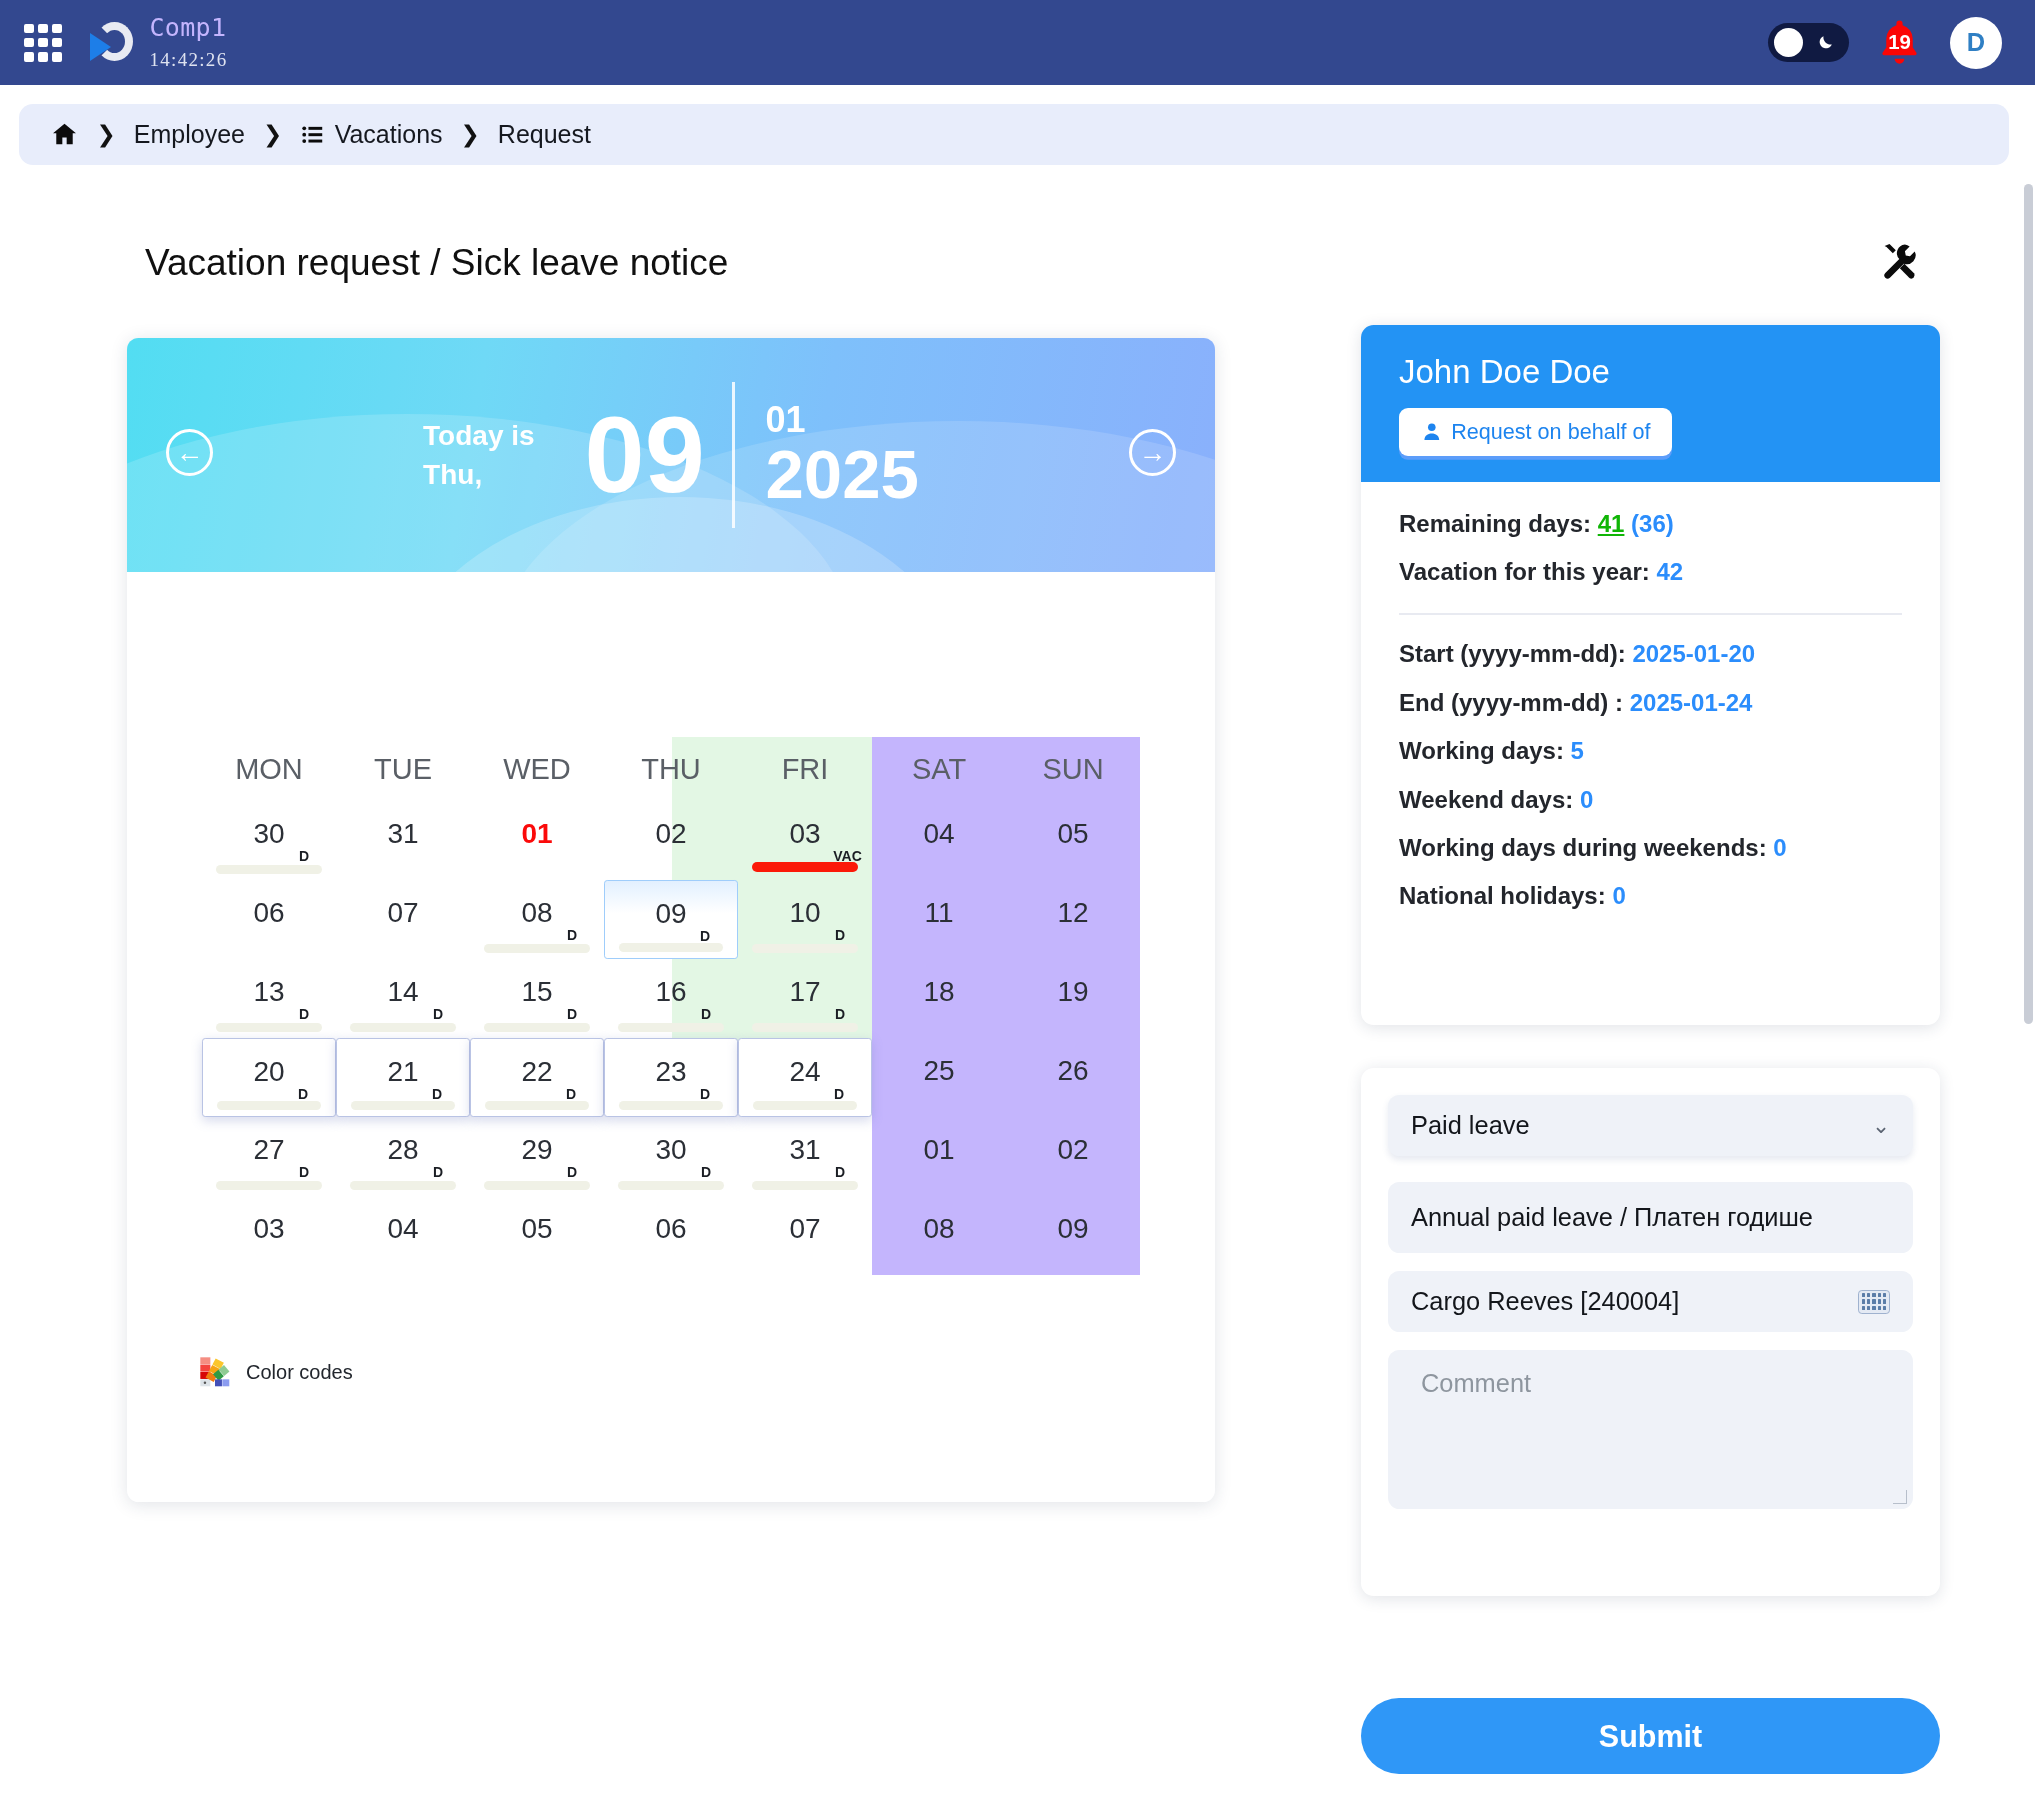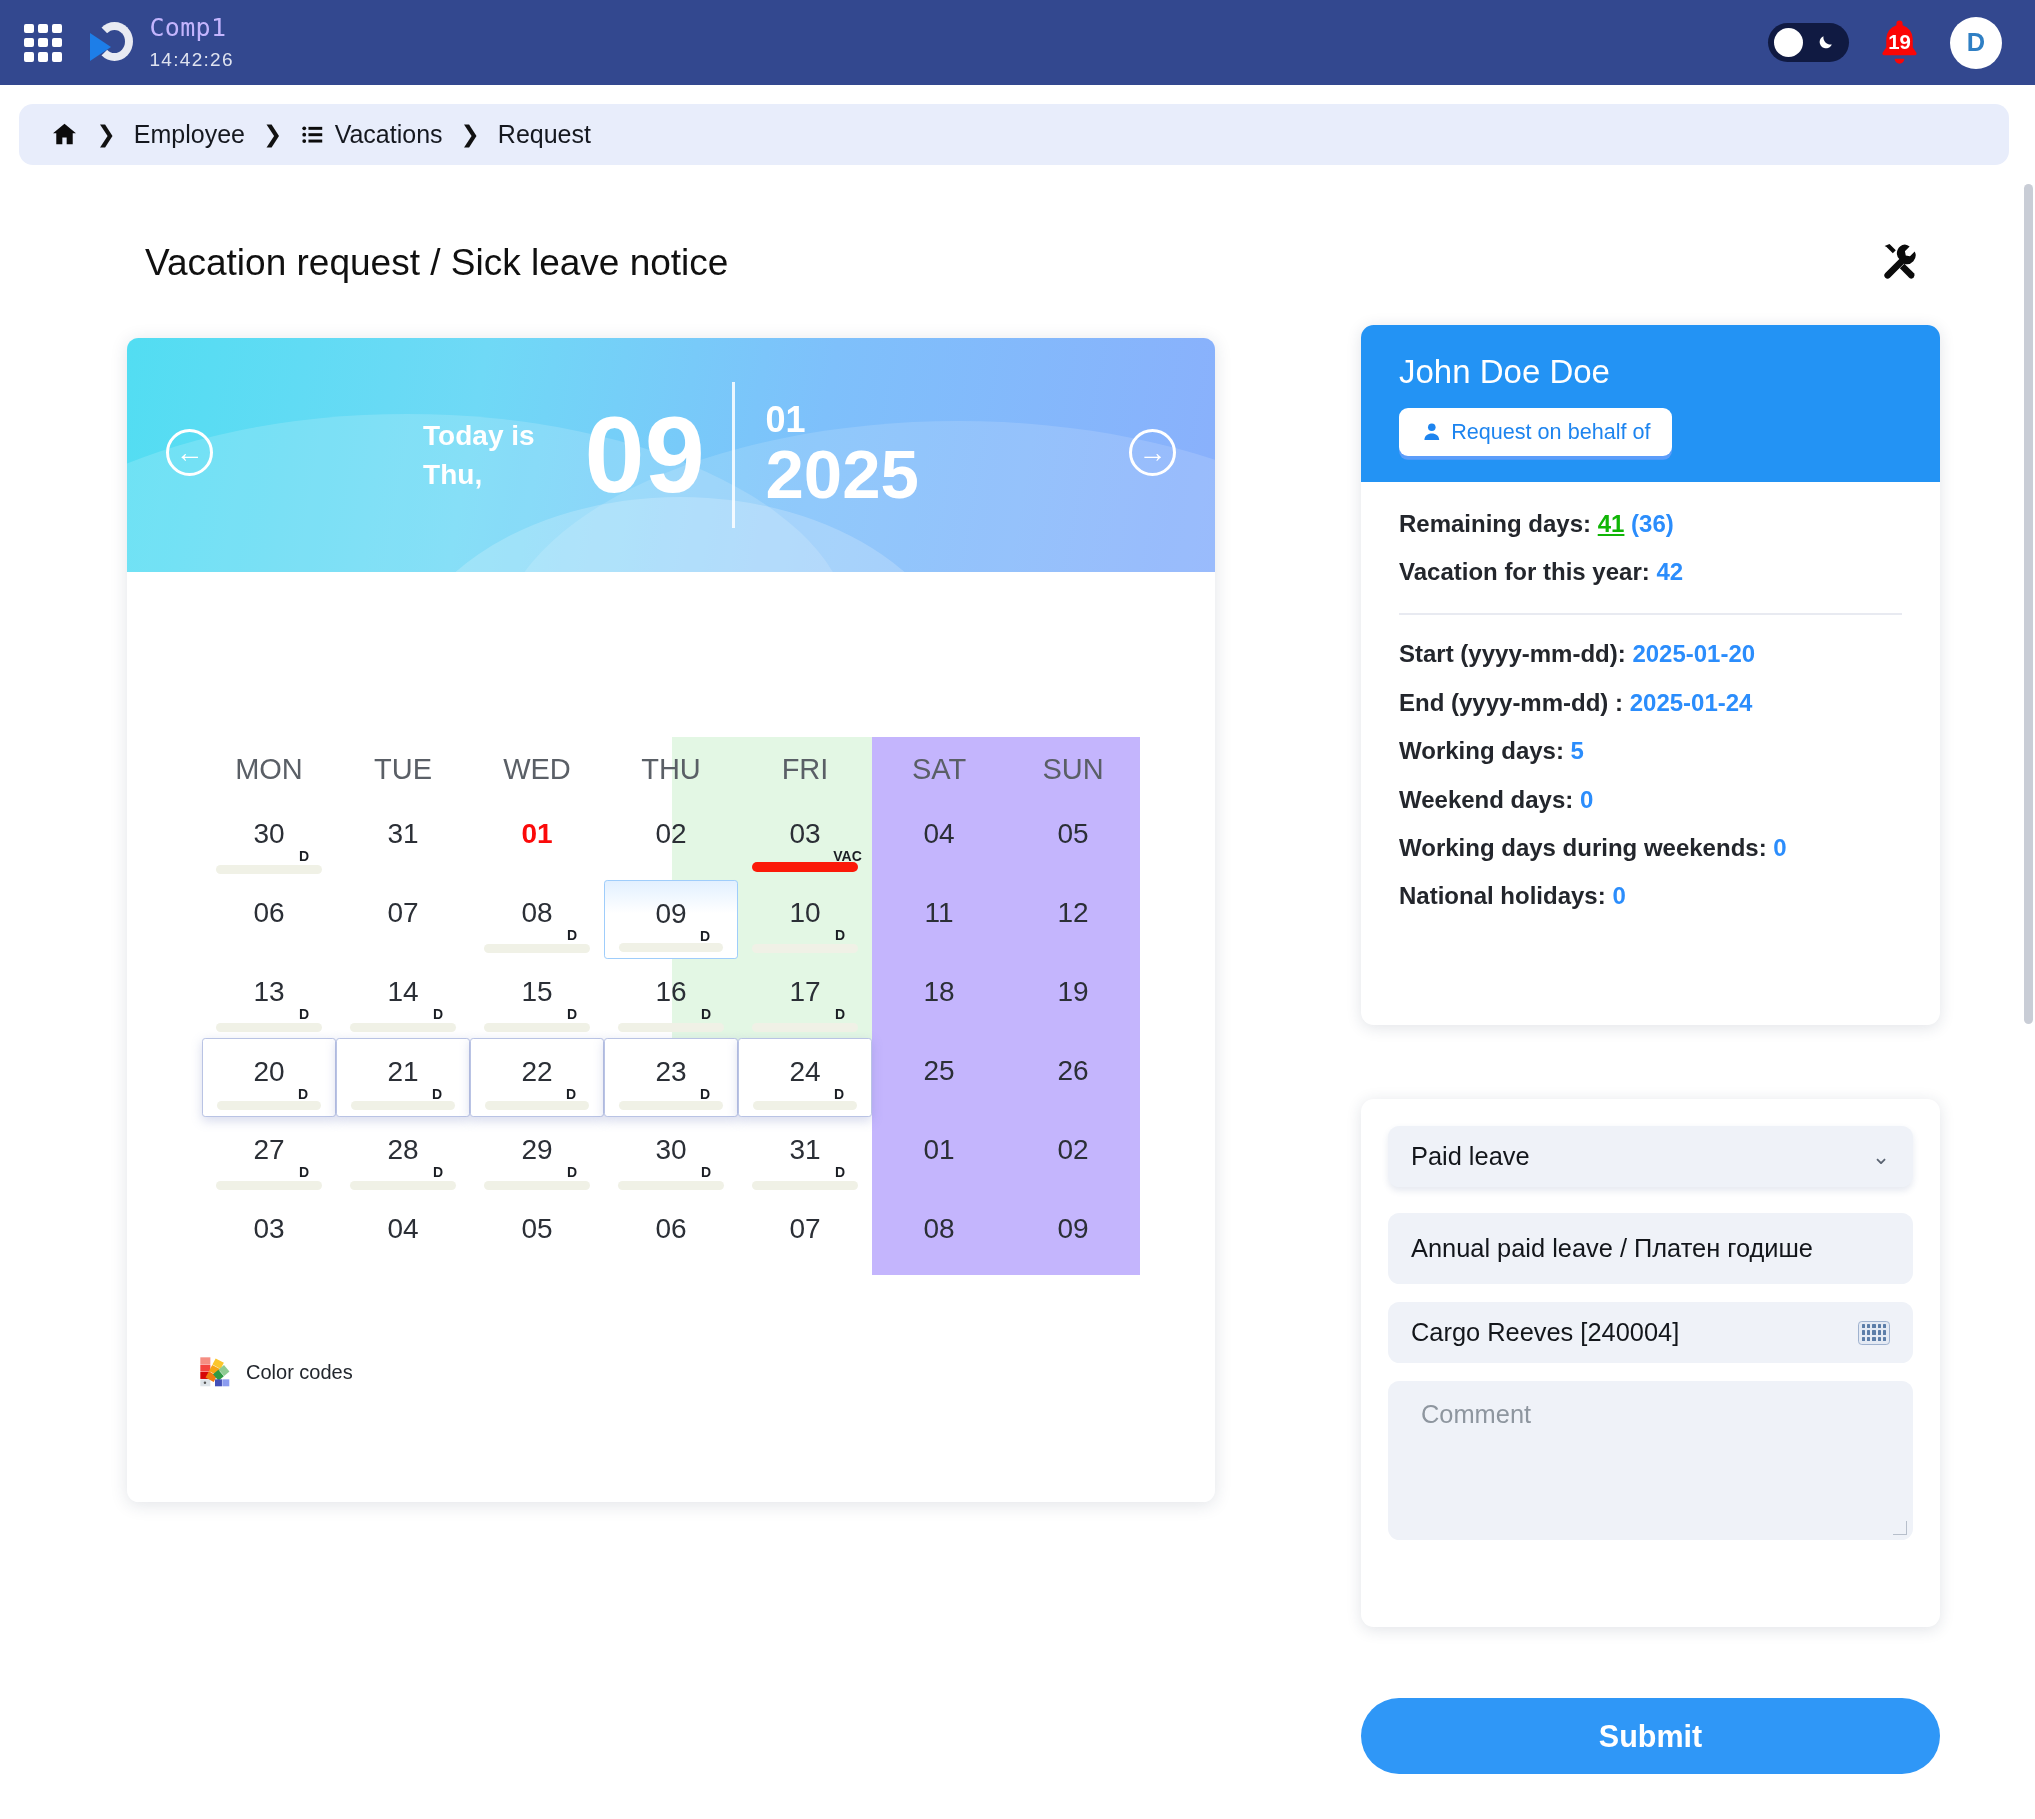--- a/index.html
+++ b/index.html
@@ -23,21 +23,21 @@
   .brand-logo { position: relative; width: 48px; height: 48px; margin-right: 14px; }
   .brand-logo .ring { position: absolute; left: 9px; top: 3.8px; width: 37px; height: 39px;
     border: 8.3px solid #e8eaf2; border-radius: 50%; border-left-color: transparent; }
   .brand-logo .tri { position: absolute; left: 2.5px; top: 14px; width: 0; height: 0;
     border-top: 14px solid transparent; border-bottom: 14px solid transparent;
     border-left: 21px solid #1d7ee8; }
   .brand-text { display: flex; flex-direction: column; justify-content: center; }
   .brand-name { color: #c4b5fd; font-size: 25px; line-height: 28px; letter-spacing: 0.3px;
     font-family: "DejaVu Sans Mono", monospace; }
   .brand-time { color: #dfe3f0; font-size: 19px; line-height: 21.6px; letter-spacing: 1.3px;
-    font-family: Liberation Sans, sans-serif; margin-top: 7px; }
+    font-family: Liberation Serif, serif; margin-top: 7px; }
   .topbar-right { margin-left: auto; display: flex; align-items: center; gap: 24px; }
   .toggle { width: 81px; height: 39px; border-radius: 21.6px; background: #101a42;
     display: flex; align-items: center; padding: 0 5.7px; cursor: pointer; position: relative; }
   .toggle .knob { width: 29px; height: 29px; border-radius: 50%; background: #ffffff; }
   .toggle .moon { position: absolute; right: 14px; top: 10.2px; width: 19px; height: 19px; }
   .bell-wrap { position: relative; width: 53px; height: 57px; cursor: pointer; }
   .bell-count { position: absolute; left: 0; top: 0; width: 53px; height: 57px;
     display: flex; align-items: center; justify-content: center;
     color: #ffffff; font-size: 20.4px; font-weight: 700; z-index: 2; }
   .avatar { width: 52px; height: 52px; border-radius: 50%; background: #ffffff;
@@ -133,21 +133,21 @@
     background: #ffffff; border-radius: 9px; padding: 11.4px 21.6px;
     color: #1d84ef; font-size: 21.6px; cursor: pointer;
     box-shadow: 0 3.8px 0 rgba(140,165,255,.55); }
   .info-body { padding: 28px 38px 0; }
   .info-line { font-size: 24px; color: #23262c; margin-bottom: 20.4px; font-weight: bold; }
   .v-blue { color: #2b8dfc; }
   .v-green { color: #10b506; text-decoration: underline; }
   .info-hr { height: 1.9px; background: #e8eaf1; margin: 27px 0 25.4px; }
 
   .form-card {
-    position: absolute; left: 1361px; top: 1099px; width: 579px; height: 528px;
+    position: absolute; left: 1361px; top: 1068px; width: 579px; height: 528px;
     background: #ffffff; border-radius: 12.7px;
     box-shadow: 0 2.5px 15.3px rgba(32,44,80,.13);
     padding: 27px 27px;
   }
   .fld { width: 525px; background: #eff2f8; border-radius: 11.4px;
     display: flex; align-items: center; padding: 0 23px; cursor: pointer; }
   .fld.sel { height: 61px; justify-content: space-between; box-shadow: 0 3.2px 6.4px rgba(60,80,140,.12); }
   .fld.opt { height: 71px; margin-top: 26px; }
   .fld.txt { height: 61px; margin-top: 18px; justify-content: space-between; }
   .fld-val { font-size: 25.4px; color: #13161b; white-space: nowrap; overflow: hidden; }

